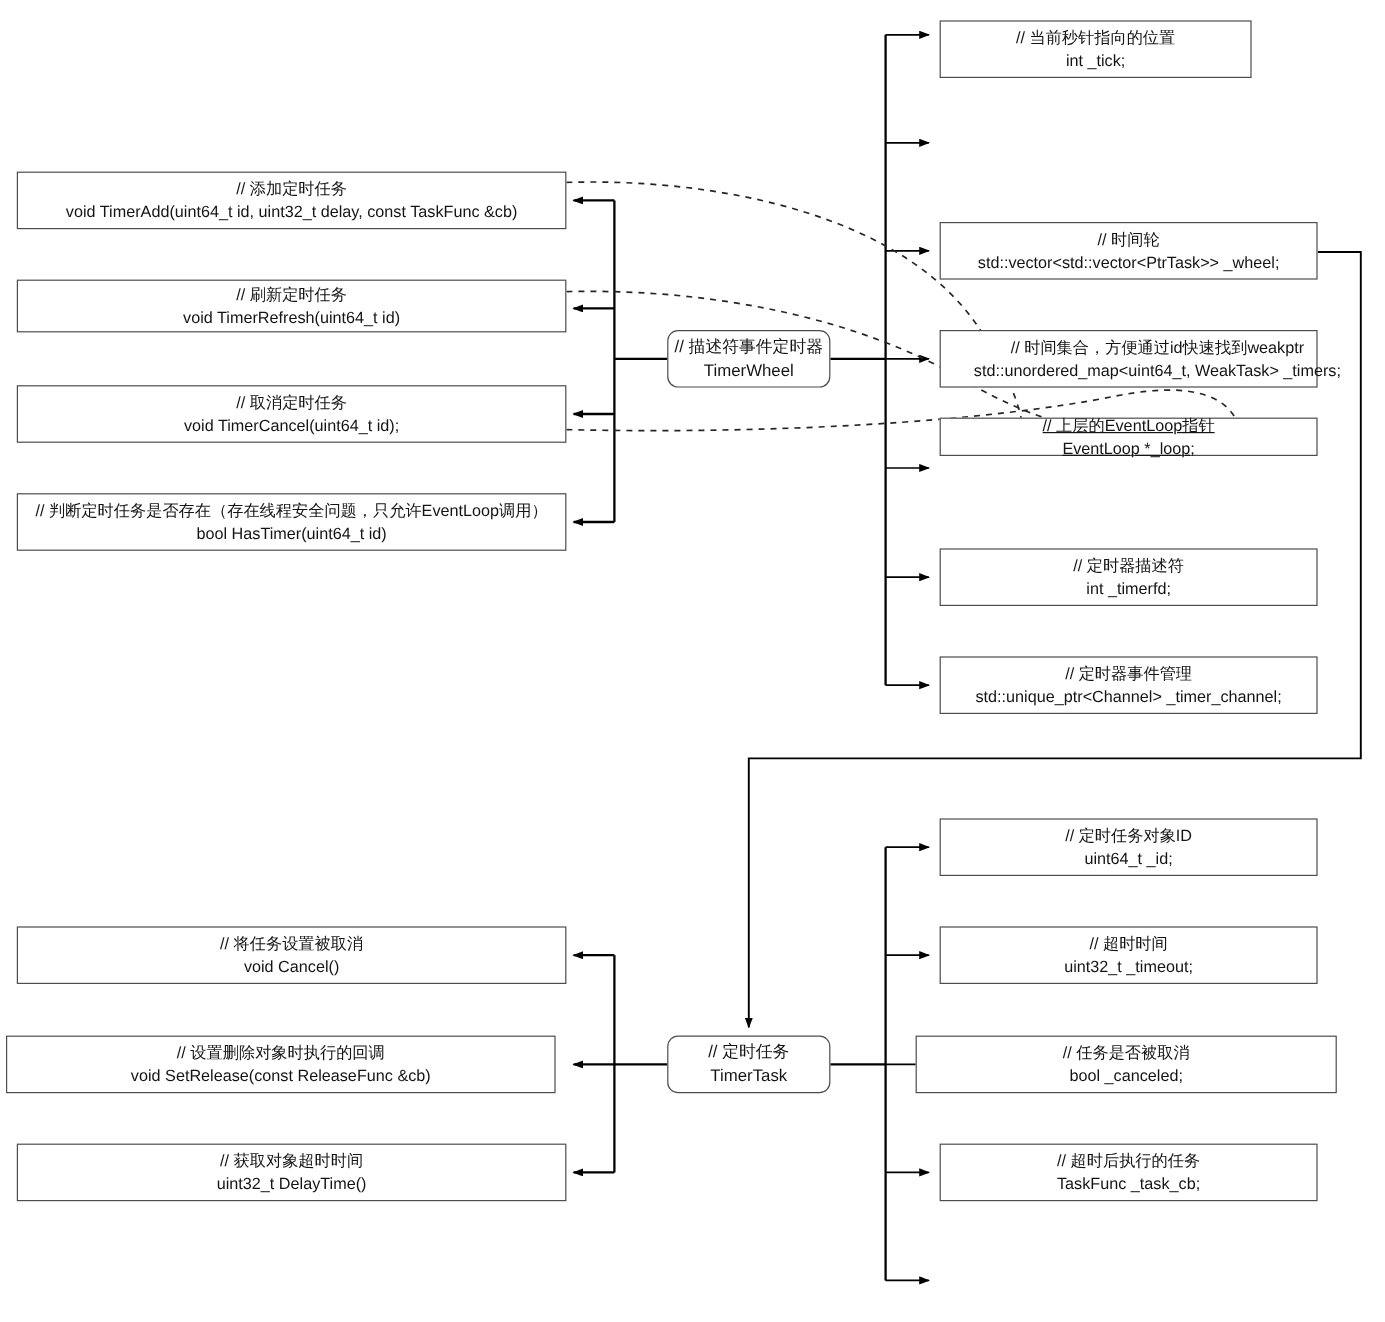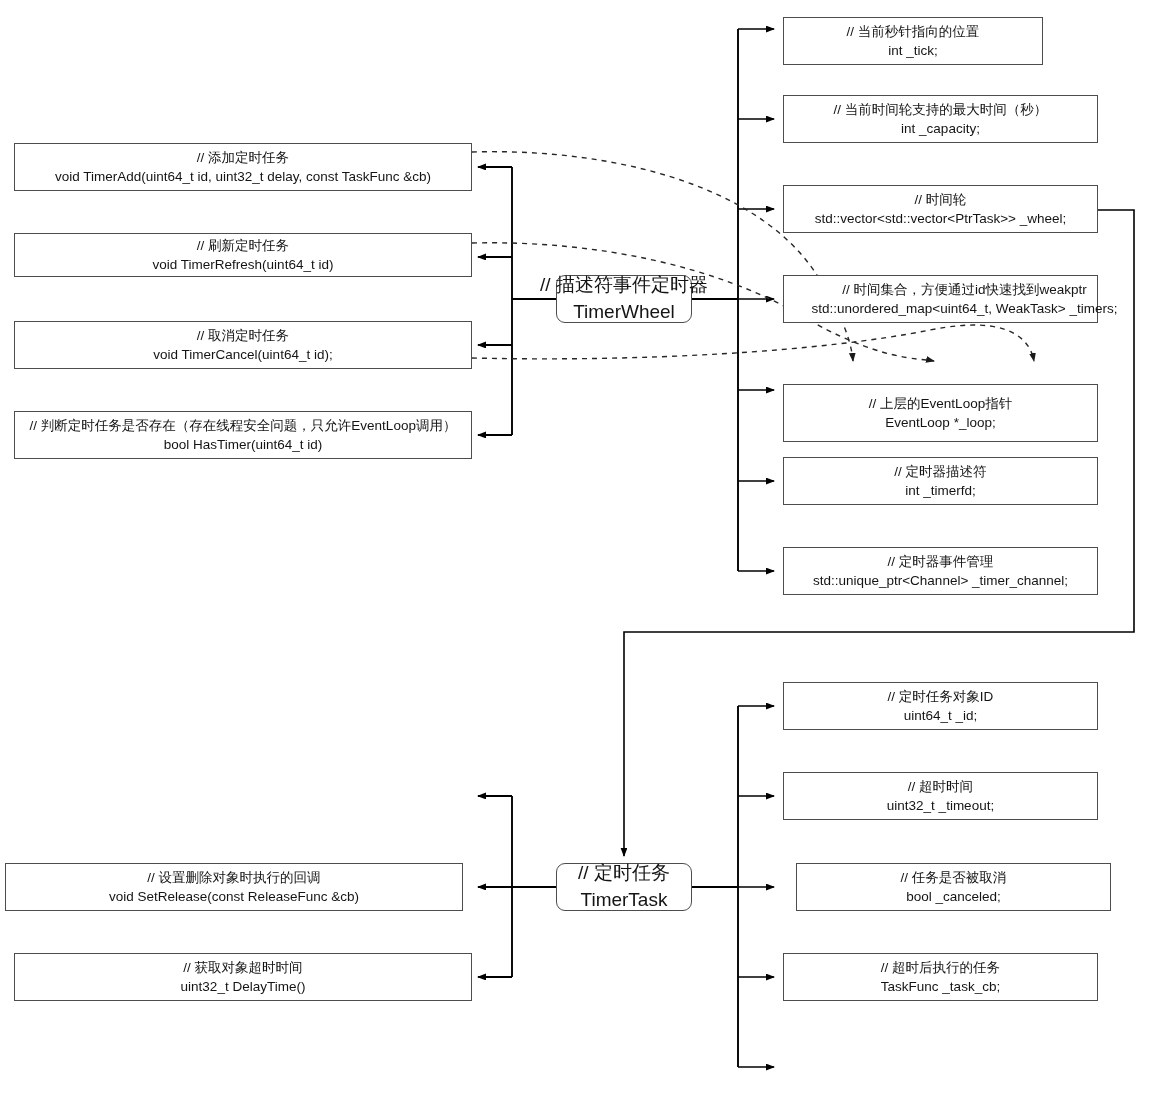--- a/index.html
+++ b/index.html
@@ -48,21 +48,21 @@
     box-sizing: border-box;
     background: #ffffff;
     border: 1px solid #4d4d4d;
     border-radius: 9px;
     color: #141414;
     display: flex;
     flex-direction: column;
     align-items: center;
     justify-content: center;
     text-align: center;
-    font-size: 19px;
+    font-size: 14px;
     line-height: 1.42;
     white-space: nowrap;
     z-index: 3;
   }
 </style>
 </head>
 <body>
 
 <div id="canvas">
 
@@ -153,55 +153,55 @@
   <div class="node" style="left:14px; top:411px; width:458px; height:48px;">
     <span class="l1">// 判断定时任务是否存在（存在线程安全问题，只允许EventLoop调用）</span>
     <span class="l2">bool HasTimer(uint64_t id)</span>
   </div>
 
   <div class="node" style="left:783px; top:5px; width:260px; height:48px;margin-top:12px;">
     <span class="l1">// 当前秒针指向的位置</span>
     <span class="l2">int _tick;</span>
   </div>
 
-  <div class="node" style="left:783px; top:95px; width:315px; height:48px;">
-    <span class="l1">// 当前时间轮支持的最大时间（秒）</span>
-    <span class="l2">int _capacity;</span>
-  </div>
 
   <div class="node" style="left:783px; top:185px; width:315px; height:48px;">
     <span class="l1">// 时间轮</span>
     <span class="l2">std::vector&lt;std::vector&lt;PtrTask&gt;&gt; _wheel;</span>
   </div>
 
   <div class="node" style="left:783px; top:275px; width:315px; height:48px;padding-left:48px;">
     <span class="l1">// 时间集合，方便通过id快速找到weakptr</span>
     <span class="l2">std::unordered_map&lt;uint64_t, WeakTask&gt; _timers;</span>
   </div>
 
-  <div class="node" style="left:783px; top:384px; width:315px; height:58px;">
+  <div class="node" style="left:783px; top:348px; width:315px; height:32px;text-decoration:underline;">
     <span class="l1">// 上层的EventLoop指针</span>
     <span class="l2">EventLoop *_loop;</span>
   </div>
 
   <div class="node" style="left:783px; top:457px; width:315px; height:48px;">
     <span class="l1">// 定时器描述符</span>
     <span class="l2">int _timerfd;</span>
   </div>
 
   <div class="node" style="left:783px; top:547px; width:315px; height:48px;">
     <span class="l1">// 定时器事件管理</span>
     <span class="l2">std::unique_ptr&lt;Channel&gt; _timer_channel;</span>
   </div>
 
   <div class="hub" style="left:556px; top:863px; width:136px; height:48px;">
     <span class="l1">// 定时任务</span>
     <span class="l2">TimerTask</span>
   </div>
 
+  <div class="node" style="left:14px; top:772px; width:458px; height:48px;">
+    <span class="l1">// 将任务设置被取消</span>
+    <span class="l2">void Cancel()</span>
+  </div>
 
   <div class="node" style="left:5px; top:863px; width:458px; height:48px;">
     <span class="l1">// 设置删除对象时执行的回调</span>
     <span class="l2">void SetRelease(const ReleaseFunc &amp;cb)</span>
   </div>
 
   <div class="node" style="left:14px; top:953px; width:458px; height:48px;">
     <span class="l1">// 获取对象超时时间</span>
     <span class="l2">uint32_t DelayTime()</span>
   </div>
@@ -209,21 +209,21 @@
   <div class="node" style="left:783px; top:682px; width:315px; height:48px;">
     <span class="l1">// 定时任务对象ID</span>
     <span class="l2">uint64_t _id;</span>
   </div>
 
   <div class="node" style="left:783px; top:772px; width:315px; height:48px;">
     <span class="l1">// 超时时间</span>
     <span class="l2">uint32_t _timeout;</span>
   </div>
 
-  <div class="node" style="left:796px; top:863px; width:315px; height:48px;">
+  <div class="node" style="left:763px; top:863px; width:351px; height:48px;">
     <span class="l1">// 任务是否被取消</span>
     <span class="l2">bool _canceled;</span>
   </div>
 
   <div class="node" style="left:783px; top:953px; width:315px; height:48px;">
     <span class="l1">// 超时后执行的任务</span>
     <span class="l2">TaskFunc _task_cb;</span>
   </div>
 
 

